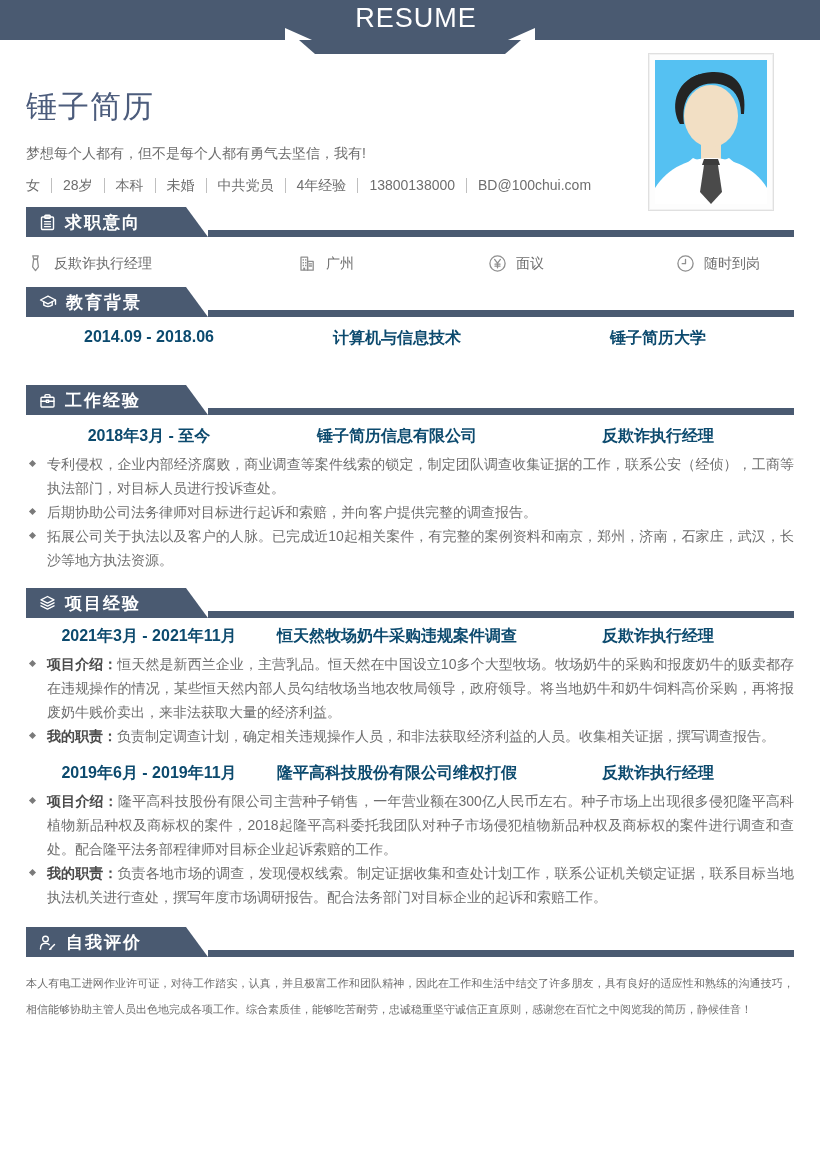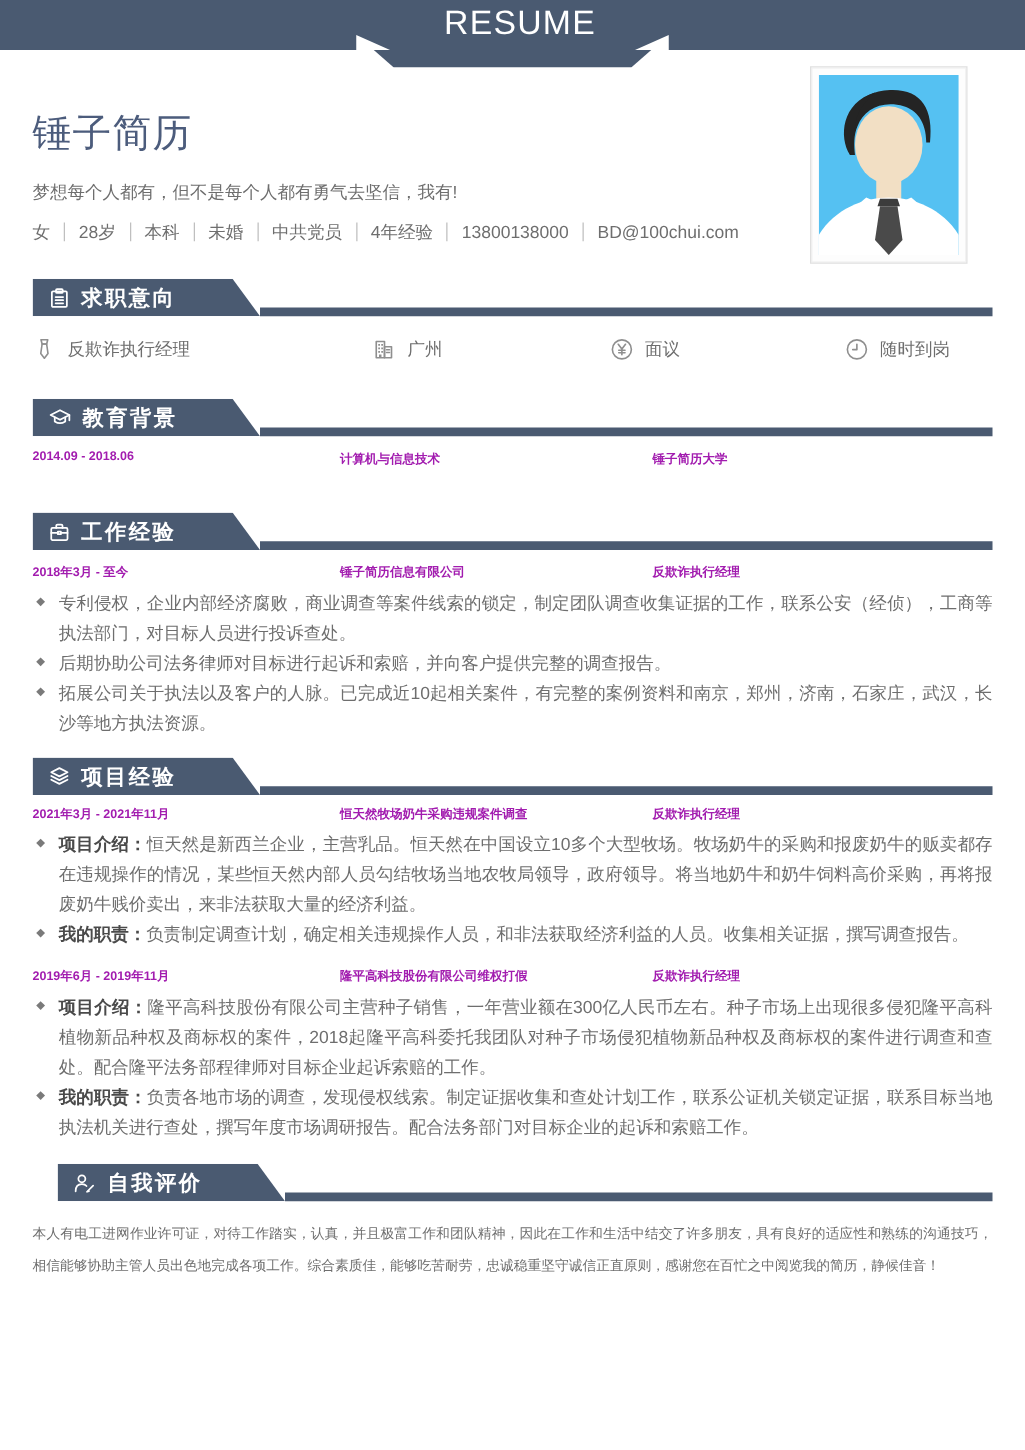--- a/index.html
+++ b/index.html
@@ -31,37 +31,37 @@
 
   .photo-frame {
     position:absolute; left:648px; top:53px;
     width:112px; height:144px;
     background:#fdfdfd; border:1px solid #e0e0e0; padding:6px;
     box-shadow:0 0 0 1px #f2f2f2 inset;
   }
   .photo-frame svg { display:block; }
 
   
-  .sec-header { display:flex; align-items:flex-end; margin-top:30px; height:30px; }
+  .sec-header { display:flex; align-items:flex-end; margin-top:14px; height:30px; }
   .tab {
     box-sizing:border-box; width:182px; height:30px; flex:0 0 auto;
     background:#4a5a71; color:#fff;
     display:flex; align-items:center; gap:9px; padding:0 26px 0 13px;
     clip-path:polygon(0 0, calc(100% - 22px) 0, 100% 100%, 0 100%);
   }
   .tab .t { font-size:17px; font-weight:700; letter-spacing:2px; white-space:nowrap; }
   .tab svg { flex:0 0 auto; }
   .rule { flex:1; height:7px; background:#4a5a71; }
 
   
   .intent-row { display:grid; grid-template-columns:272px 190px 188px 1fr; margin-top:17px; font-size:14px; color:#6e6e6e; }
   .intent-item { display:flex; align-items:center; gap:9px; }
 
   
-  .row3 { display:grid; grid-template-columns:246px 250px 1fr; margin-top:11px; font-size:10px; font-weight:700; color:#a21caf; }
+  .row3 { display:grid; grid-template-columns:246px 250px 1fr; margin-top:11px; font-size:16px; font-weight:700; color:#0c4a6e;text-align:center; }
 
   .edu-details { margin-top:7px; font-size:14px; line-height:23px; color:#6e6e6e; }
 
   
   ul.bullets { list-style:none; margin:5px 0 0; padding:0; font-size:14px; line-height:24px; color:#6e6e6e; text-align:justify; }
   ul.bullets li { position:relative; padding-left:21px; }
   ul.bullets li::before {
     content:""; position:absolute; left:4px; top:9px;
     width:5px; height:5px; background:#7a7a7a; transform:rotate(45deg);
   }
@@ -253,21 +253,21 @@
       <ul class="bullets">
         <li>
           <span class="b-label">项目介绍：</span><span>隆平高科技股份有限公司主营种子销售，一年营业额在300亿人民币左右。种子市场上出现很多侵犯隆平高科植物新品种权及商标权的案件，2018起隆平高科委托我团队对种子市场侵犯植物新品种权及商标权的案件进行调查和查处。配合隆平法务部程律师对目标企业起诉索赔的工作。</span>
         </li>
         <li>
           <span class="b-label">我的职责：</span><span>负责各地市场的调查，发现侵权线索。制定证据收集和查处计划工作，联系公证机关锁定证据，联系目标当地执法机关进行查处，撰写年度市场调研报告。配合法务部门对目标企业的起诉和索赔工作。</span>
         </li>
       </ul>
     </div>
 
-    <div class="sec-header" style="margin-top:18px;margin-left:20px;">
+    <div class="sec-header" style="margin-top:18px;">
       <div class="tab">
         <svg width="18" height="17" viewBox="0 0 18 17" class="icon-w">
           <circle cx="6.5" cy="5" r="2.8"></circle>
           <path d="M1.5,15 C1.5,10.8 3.6,9.3 6.5,9.3 C8.2,9.3 9.4,9.8 10.2,10.8"></path>
           <path d="M11,15 L15.5,10.5"></path>
           <path d="M10.6,15.4 L12.2,14.9"></path>
         </svg>
         <span class="t">自我评价</span>
       </div>
       <div class="rule"></div>

